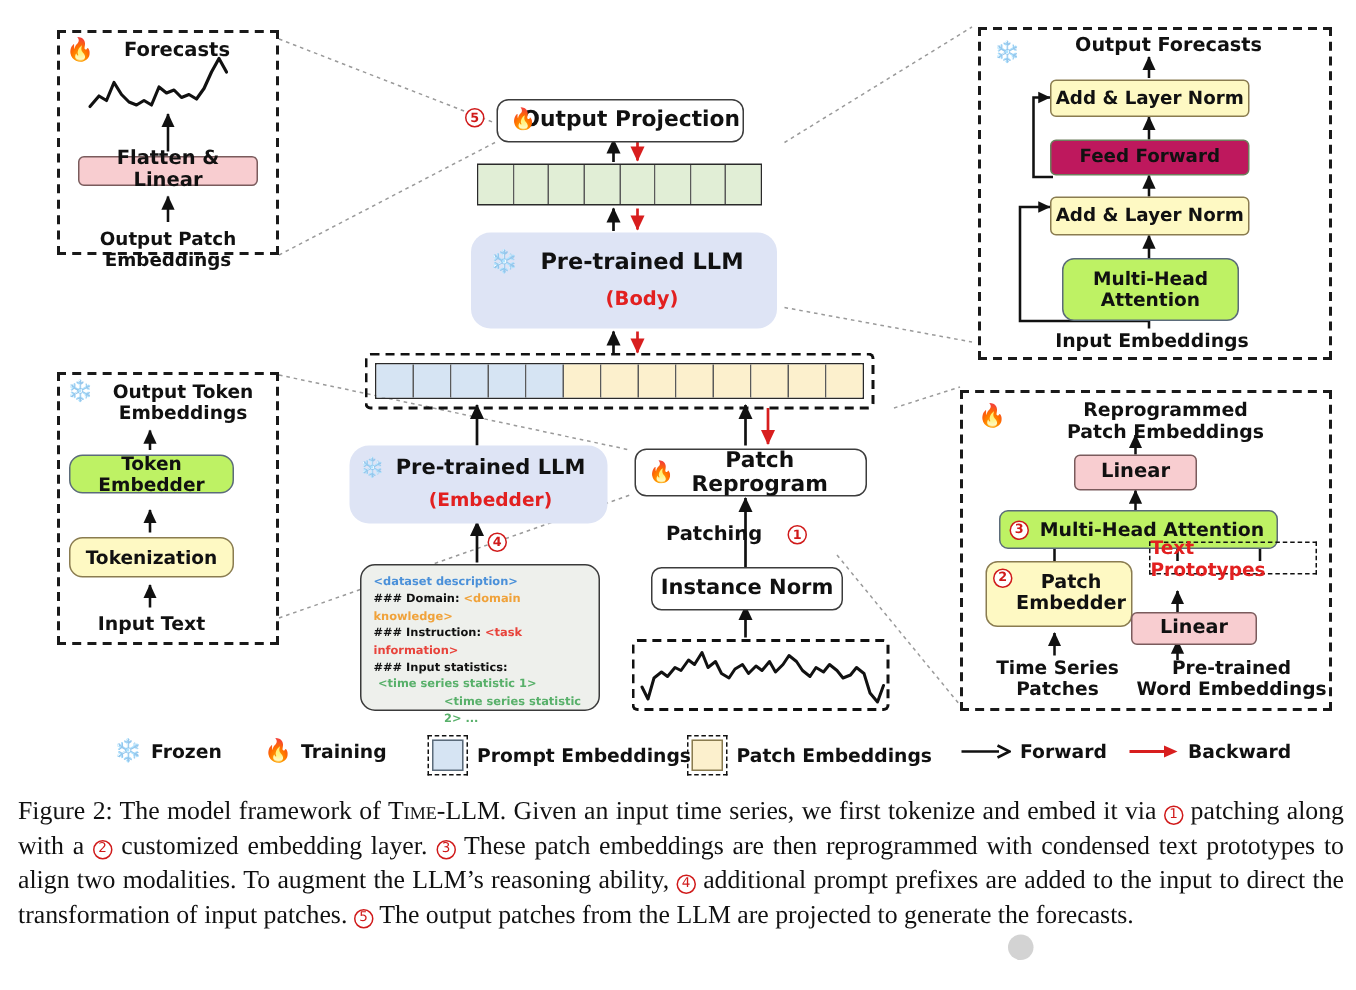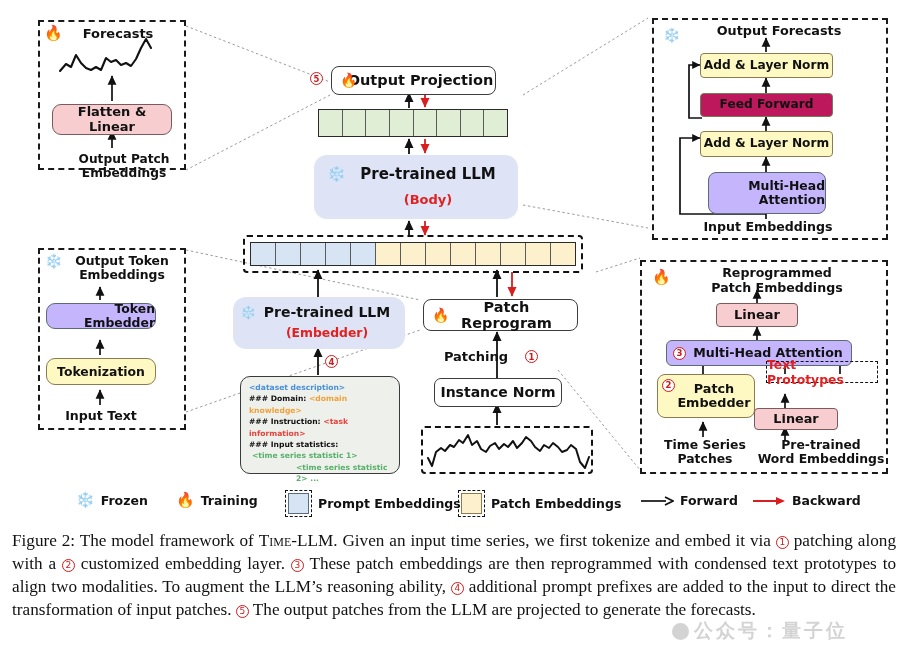--- a/index.html
+++ b/index.html
@@ -34,21 +34,21 @@
     position:absolute;
     color:#111;
     font-weight:700;
     text-align:center;
     line-height:1.16;
     white-space:pre-line;
   }
   .icon-emoji { position:absolute; line-height:1; }
 
   .pink   { background:#f8cdd0; border-color:#7a5b5c; }
-  .blue   { background:#c4b5fd; border-color:#5b6b7a;text-align:right; }
+  .blue   { background:#bef264; border-color:#5b6b7a; }
   .yellow { background:#fef9c3; border-color:#8a7c50; }
   .green  { background:#be185d; border-color:#6d7f5c; }
   .lav    { background:#dee4f5; border:none; border-radius:13px; }
 
   .cells { position:absolute; display:flex; border:1.6px solid #2a2a2a; }
   .cells .cell { flex:1 1 0; border-right:1.4px solid #5a5a5a; }
   .cells .cell:last-child { border-right:none; }
   .cell.b { background:#d6e4f3; }
   .cell.y { background:#fcf0cd; }
   .cell.g { background:#e1eed6; }
@@ -181,22 +181,22 @@
     <line x1="703" y1="437" x2="703" y2="422" stroke="#111" stroke-width="1.7" marker-end="url(#ah)"></line>
     <line x1="785" y1="408" x2="785" y2="394" stroke="#111" stroke-width="1.7" marker-end="url(#ah)"></line>
     <line x1="785" y1="440" x2="785" y2="427" stroke="#111" stroke-width="1.7" marker-end="url(#ah)"></line>
 
     <polyline points="428,458 432,466 436,452 441,448 445,451 450,445 454,447 459,440 463,443 468,435 472,445 477,441 481,449 486,452 490,446 495,443 499,449 504,444 508,447 513,441 517,448 522,443 526,437 531,441 535,447 540,451 544,445 549,448 553,443 558,447 562,452 567,450 571,445 576,449 580,462 585,468 589,457" fill="none" stroke="#111" stroke-width="2" stroke-linejoin="round" stroke-linecap="round"></polyline>
   </svg>
 
   <div class="panel" style="left:38px; top:20px; width:148px; height:150px;"></div>
   <span class="icon-emoji" style="left:44px; top:26px; font-size:15px;">🔥</span>
   <div class="lbl" style="left:60px; top:26px; width:116px; font-size:13px;">Forecasts</div>
-  <div class="node pink" style="left:52px; top:104px; width:120px; height:31px; font-size:13px; border-radius:9px;">Flatten &amp; Linear</div>
-  <div class="lbl" style="left:56px; top:152px; width:136px; font-size:12.2px;">Output Patch
+  <div class="node pink" style="left:52px; top:104px; width:120px; height:20px; font-size:13px; border-radius:4px;">Flatten &amp; Linear</div>
+  <div class="lbl" style="left:44px; top:152px; width:136px; font-size:12.2px;">Output Patch
 Embeddings</div>
 
   <div class="panel" style="left:38px; top:248px; width:148px; height:182px;"></div>
   <span class="icon-emoji" style="left:45px; top:254px; font-size:14px;">❄️</span>
   <div class="lbl" style="left:62px; top:254px; width:120px; font-size:12.4px;">Output Token
 Embeddings</div>
   <div class="node yellow" style="left:46px; top:358px; width:110px; height:27px; font-size:12.4px;">Tokenization</div>
   <div class="node blue" style="left:46px; top:303px; width:110px; height:26px; font-size:12.4px;">Token Embedder</div>
   <div class="lbl" style="left:42px; top:409px; width:118px; font-size:12.6px;">Input Text</div>
 
@@ -334,14 +334,13 @@
     <span>Backward</span>
   </div>
 </div>
 
 <div id="caption">
   <span>Figure 2:</span><span> The model framework of </span><span class="sc">Time</span><span>-LLM. Given an input time series, we first tokenize and embed it via </span><span class="capcirc">1</span><span> patching along with a </span><span class="capcirc">2</span><span> customized embedding layer. </span><span class="capcirc">3</span><span> These patch embeddings are then reprogrammed with condensed text prototypes to align two modalities.  To augment the LLM’s reasoning ability, </span><span class="capcirc">4</span><span> additional prompt prefixes are added to the input to direct the transformation of input patches. </span><span class="capcirc">5</span><span> The output patches from the LLM are projected to generate the forecasts.</span>
 </div>
 
 <div id="watermark">
   <span class="wm-dot"></span>
-  <span>公众号：量子位</span>
 </div>
 
 </body></html>

